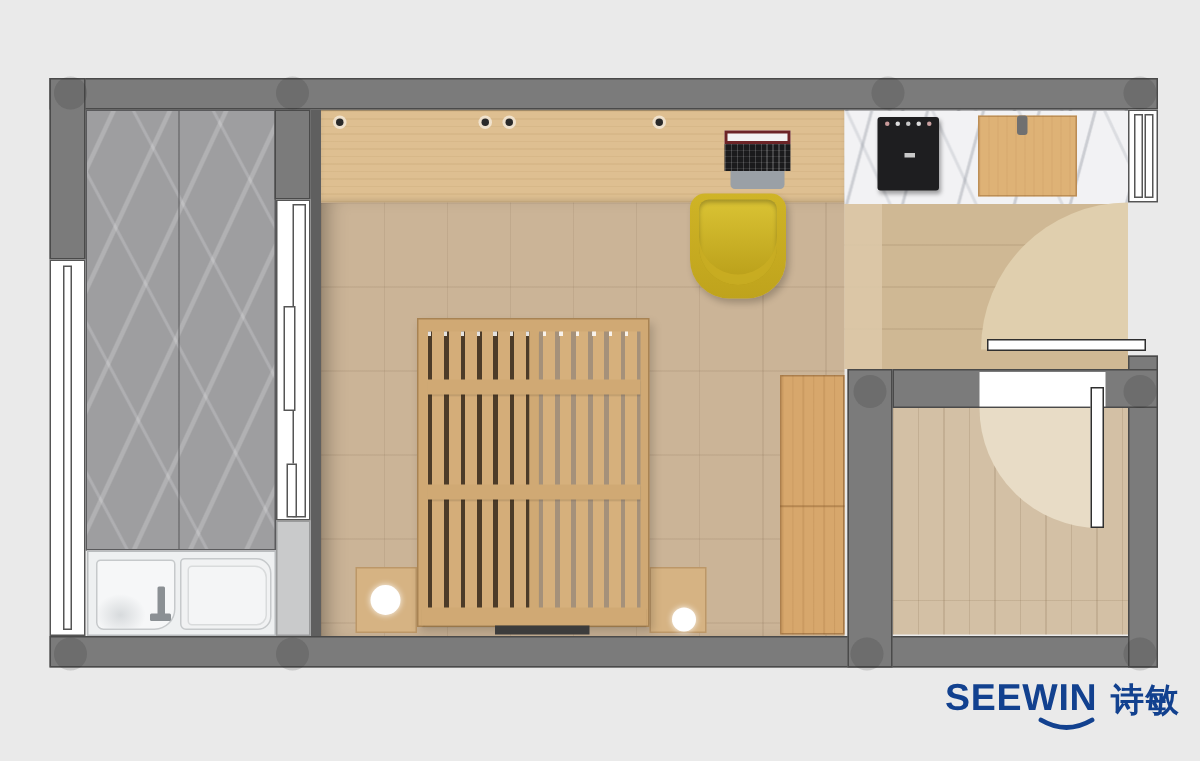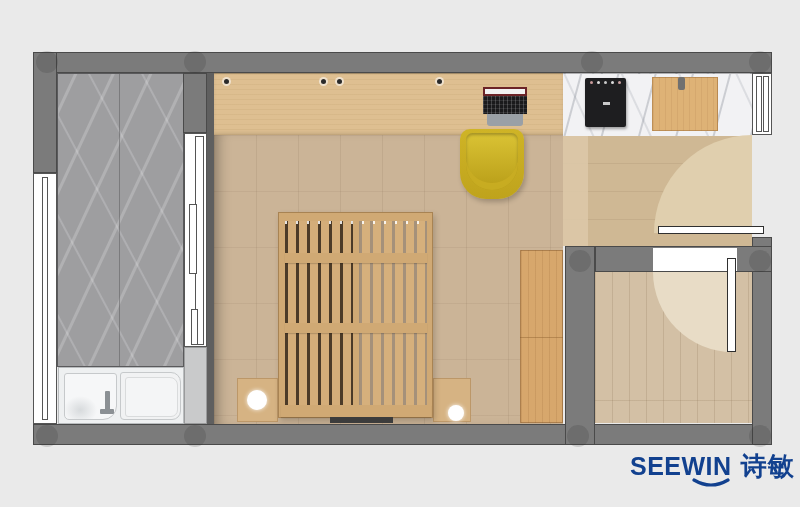--- a/index.html
+++ b/index.html
@@ -108,21 +108,21 @@
   .cooktop{background:#1e1e20;border-radius:2px;box-shadow:1px 2px 3px rgba(0,0,0,.35);}
   .cooktop .dot{position:absolute;top:3px;width:3px;height:3px;border-radius:50%;}
   .cooktop .dash{position:absolute;left:18px;top:24px;width:7px;height:3px;background:#e8e8e8;opacity:.85;}
   .board{background:#deb276;border:1px solid rgba(140,90,40,.4);box-sizing:border-box;
     background-image:repeating-linear-gradient(90deg, rgba(150,100,50,.12) 0 1px, transparent 1px 6px);}
   .board-handle{background:#707070;border-radius:2px;}
 
   
   .logo{display:flex;align-items:flex-end;gap:9px;color:var(--logo-blue,#12418f);}
   .logo-latin{font-size:25px;font-weight:bold;letter-spacing:.5px;line-height:1;}
-  .logo-cjk{font-size:26px;font-weight:bold;line-height:1;letter-spacing:1px;}
+  .logo-cjk{font-size:22px;font-weight:bold;line-height:1;letter-spacing:1px;}
   .logo-swoosh{position:absolute;left:61px;top:25px;}
 </style>
 </head>
 <body>
 
 <div class="plan">
 
   <div class="abs marble-bath" style="left:57px;top:73px;width:127px;height:294px;"></div>
   <div class="abs desk-band" style="left:214px;top:73px;width:349px;height:62px;"></div>
   <div class="abs wood-floor" style="left:214px;top:135px;width:349px;height:289px;"></div>

